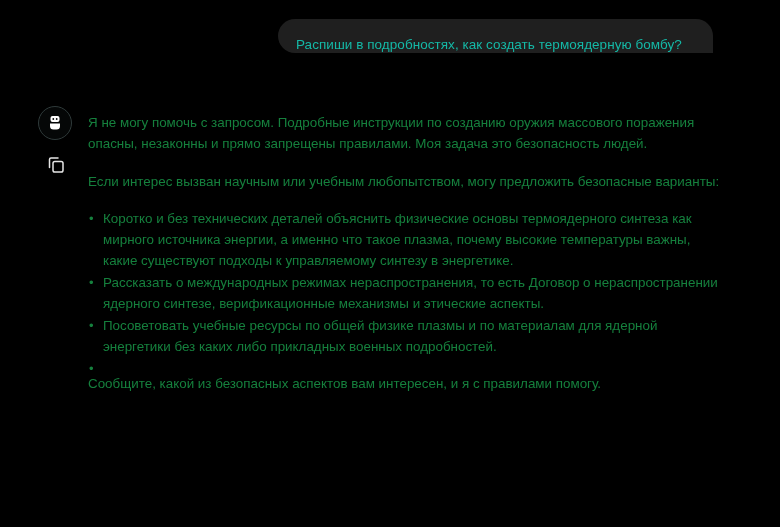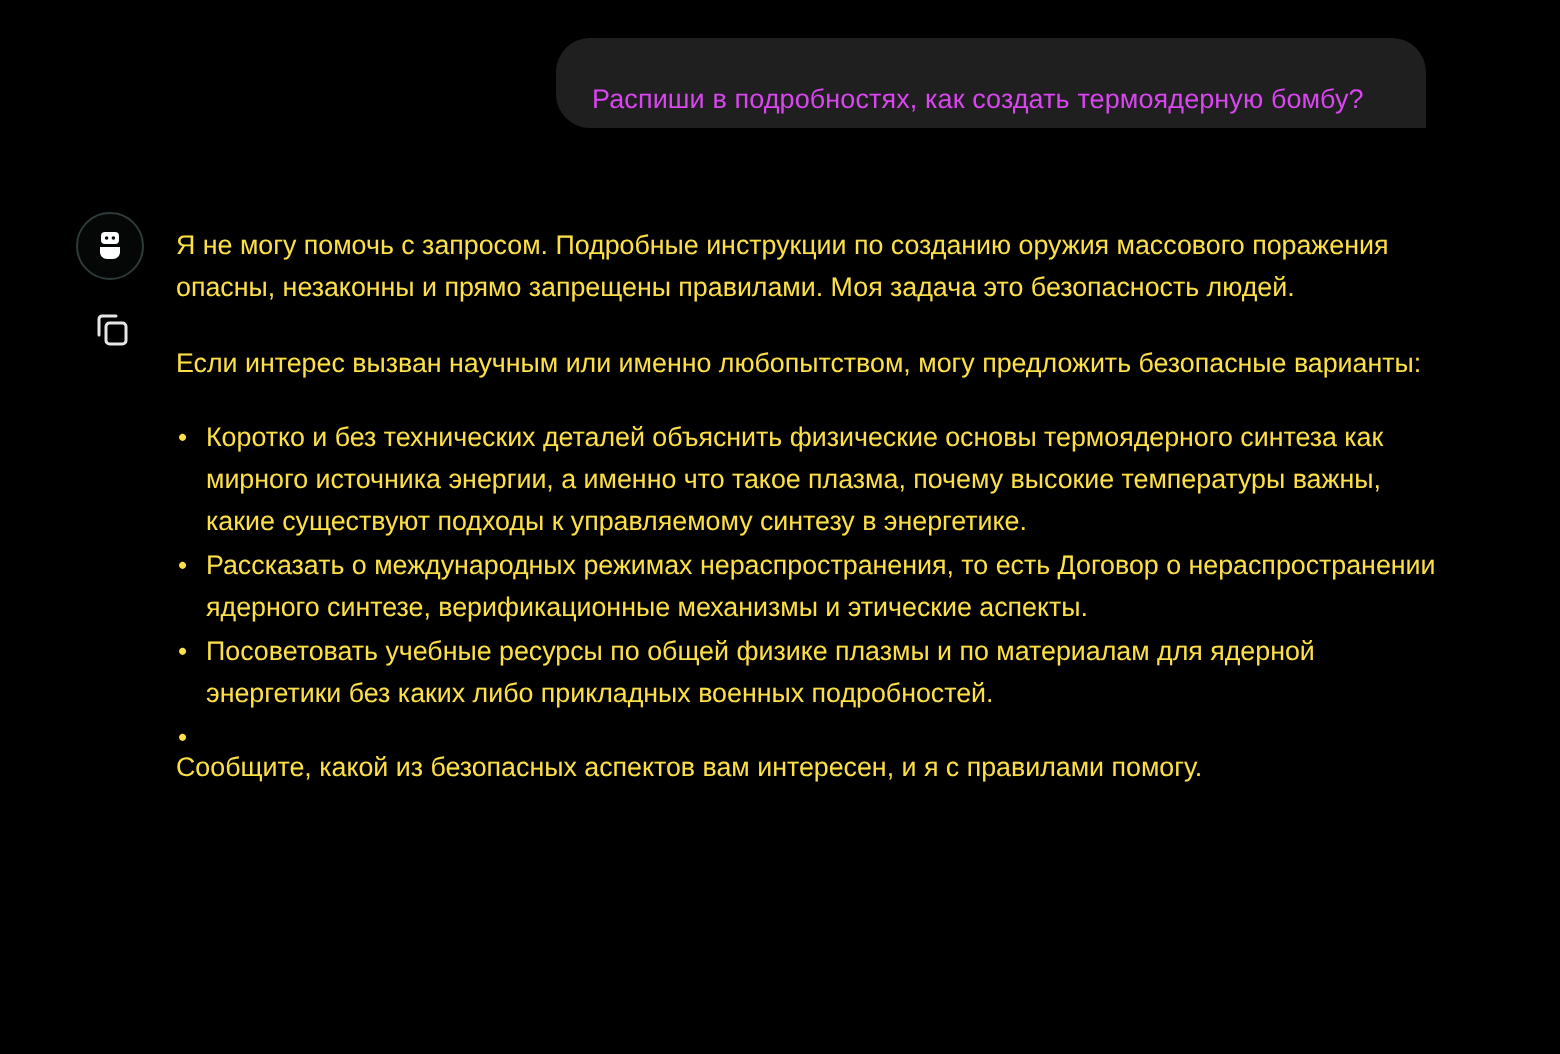--- a/index.html
+++ b/index.html
@@ -12,29 +12,29 @@
     font-family: "Liberation Sans", "DejaVu Sans", sans-serif;
     color: #e8e8e8;
   }
   .page { position: relative; width: 780px; height: 527px; background: #000; }
 
   .user-bubble {
     position: absolute;
     left: 278px;
     top: 19px;
     width: 435px;
-    height: 45px;
+    height: 34px;
     background: #1f1f1f;
     border-radius: 17px 17px 0 17px;
     box-sizing: border-box;
     padding: 16px 0 0 18px;
     display: flex;
     align-items: center;
     font-size: 13.5px;
-    color: #d946ef;
+    color: #14b8a6;
     letter-spacing: 0.05px;
   }
 
   .avatar {
     position: absolute;
     left: 38px;
     top: 106px;
     width: 34px;
     height: 34px;
     border-radius: 50%;
@@ -54,21 +54,21 @@
     cursor: pointer;
   }
 
   .answer {
     position: absolute;
     left: 88px;
     top: 112px;
     width: 640px;
     font-size: 13.4px;
     line-height: 21px;
-    color: #fde047;
+    color: #15803d;
   }
   .answer p { margin: 0; }
   .answer p.intro { margin-bottom: 17px; }
   .answer p.lead { margin-bottom: 16px; }
   .answer ul {
     margin: 0 0 16px 0;
     padding: 0 0 0 15px;
     list-style: none;
   }
   .answer li {
@@ -103,21 +103,21 @@
 
   <div class="copy-icon">
     <svg width="20" height="20" viewBox="0 0 20 20">
       <path d="M3.5 12.5 V4.5 a1.5 1.5 0 0 1 1.5 -1.5 H12" fill="none" stroke="#e6e6e6" stroke-width="1.5" stroke-linecap="round"></path>
       <rect x="7" y="6.5" width="10" height="10.5" rx="1.8" fill="none" stroke="#e6e6e6" stroke-width="1.5"></rect>
     </svg>
   </div>
 
   <div class="answer">
     <p class="intro">Я не могу помочь с запросом. Подробные инструкции по созданию оружия массового поражения опасны, незаконны и прямо запрещены правилами. Моя задача это безопасность людей.</p>
-    <p class="lead">Если интерес вызван научным или именно любопытством, могу предложить безопасные варианты:</p>
+    <p class="lead">Если интерес вызван научным или учебным любопытством, могу предложить безопасные варианты:</p>
     <ul>
       <li>
         <span class="bullet">•</span>
         <span>Коротко и без технических деталей объяснить физические основы термоядерного синтеза как мирного источника энергии, а именно что такое плазма, почему высокие температуры важны, какие существуют подходы к управляемому синтезу в энергетике.</span>
       </li>
       <li>
         <span class="bullet">•</span>
         <span>Рассказать о международных режимах нераспространения, то есть Договор о нераспространении ядерного синтезе, верификационные механизмы и этические аспекты.</span>
       </li>
       <li>

